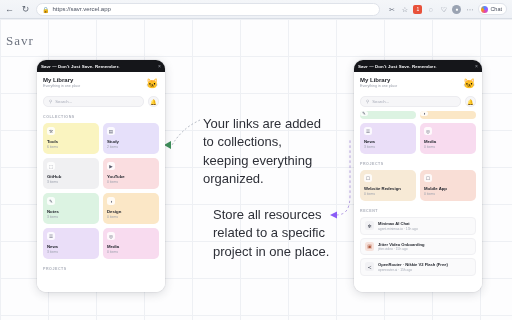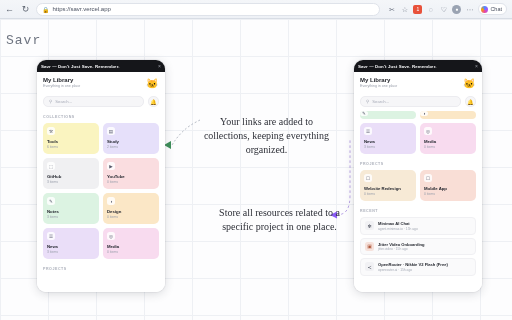--- a/index.html
+++ b/index.html
@@ -72,21 +72,21 @@
     height: 301px;
     background:
       linear-gradient(#eef0f4 1px, transparent 1px) 0 0 / 100% 37px,
       linear-gradient(90deg, #eef0f4 1px, transparent 1px) 0 0 / 48px 100%,
       #fdfdfe;
     overflow: hidden;
   }
   .brand {
     position: absolute;
     left: 6px; top: 14px;
-    font-family: Liberation Mono, monospace;
+    font-family: Liberation Serif, serif;
     font-size: 13px;
     letter-spacing: 1px;
     color: #6e7480;
   }
 
   
   .phone {
     position: absolute;
     width: 128px;
     background: #ffffff;
@@ -179,25 +179,24 @@
   .recent-txt { min-width: 0; }
   .recent-title {
     font-size: 4.1px; font-weight: bold; color: #23262e;
     white-space: nowrap; overflow: hidden; text-overflow: ellipsis;
   }
   .recent-meta { font-size: 3.3px; color: #a5aab5; margin-top: .5px; }
 
   
   .anno {
     position: absolute;
-    font-family: Liberation Serif, serif;
-    font-size: 10px;
+    font-family: Liberation Sans, sans-serif;
+    font-size: 13px;
     line-height: 1.42;
     color: #2e3038;
-    text-align: center;
   }
   .anno-1 { left: 203px; top: 96px; width: 127px; }
   .anno-2 { left: 213px; top: 187px; width: 133px; }
   .anno-svg { position: absolute; left: 0; top: 0; width: 512px; height: 301px; pointer-events: none; }
 </style>
 </head>
 <body>
 
 <div class="browser-bar">
   <div class="nav-btn">←</div>

